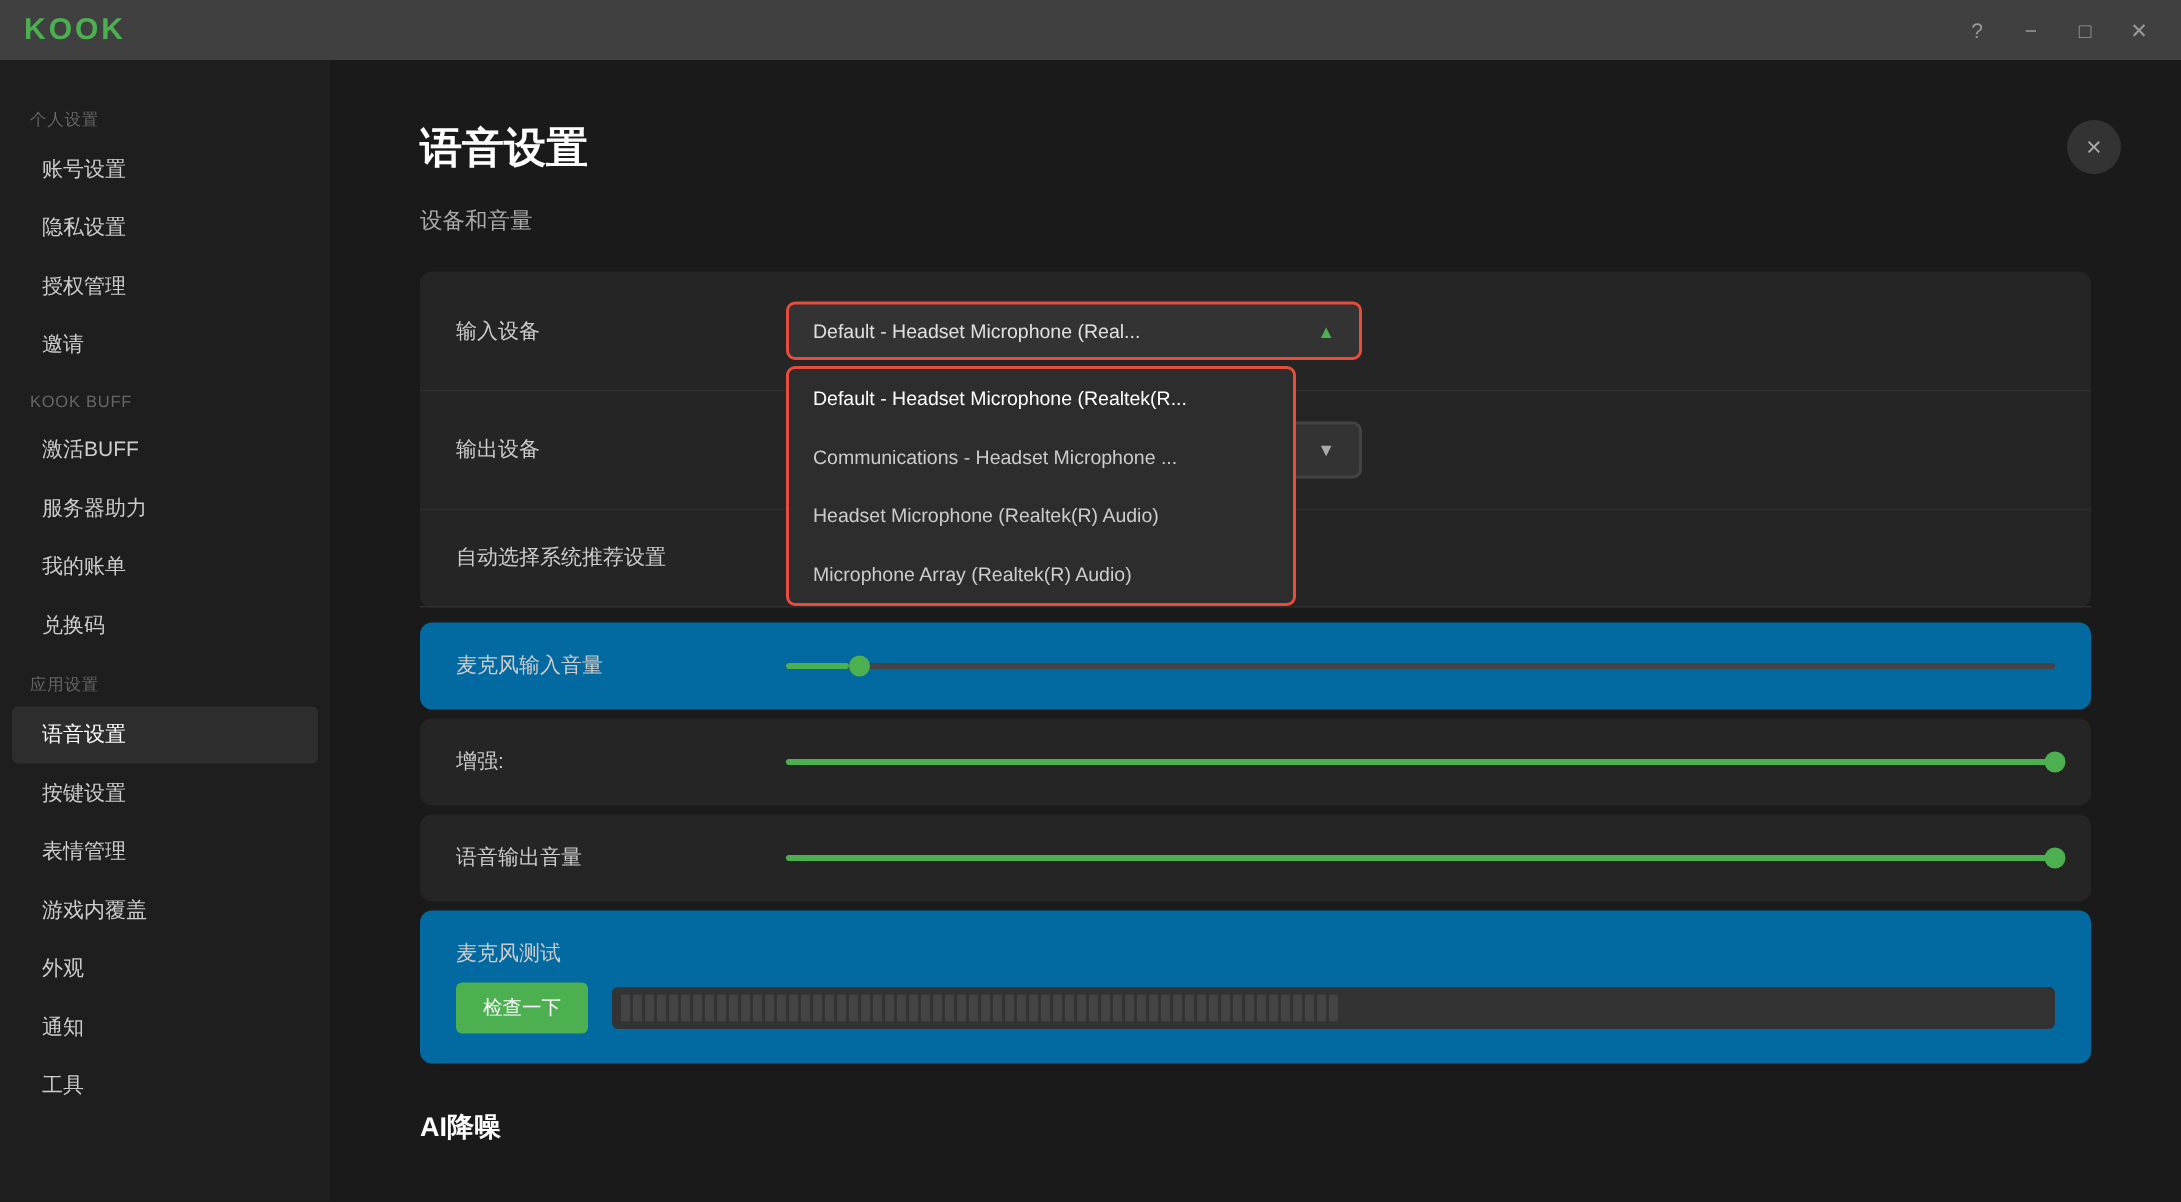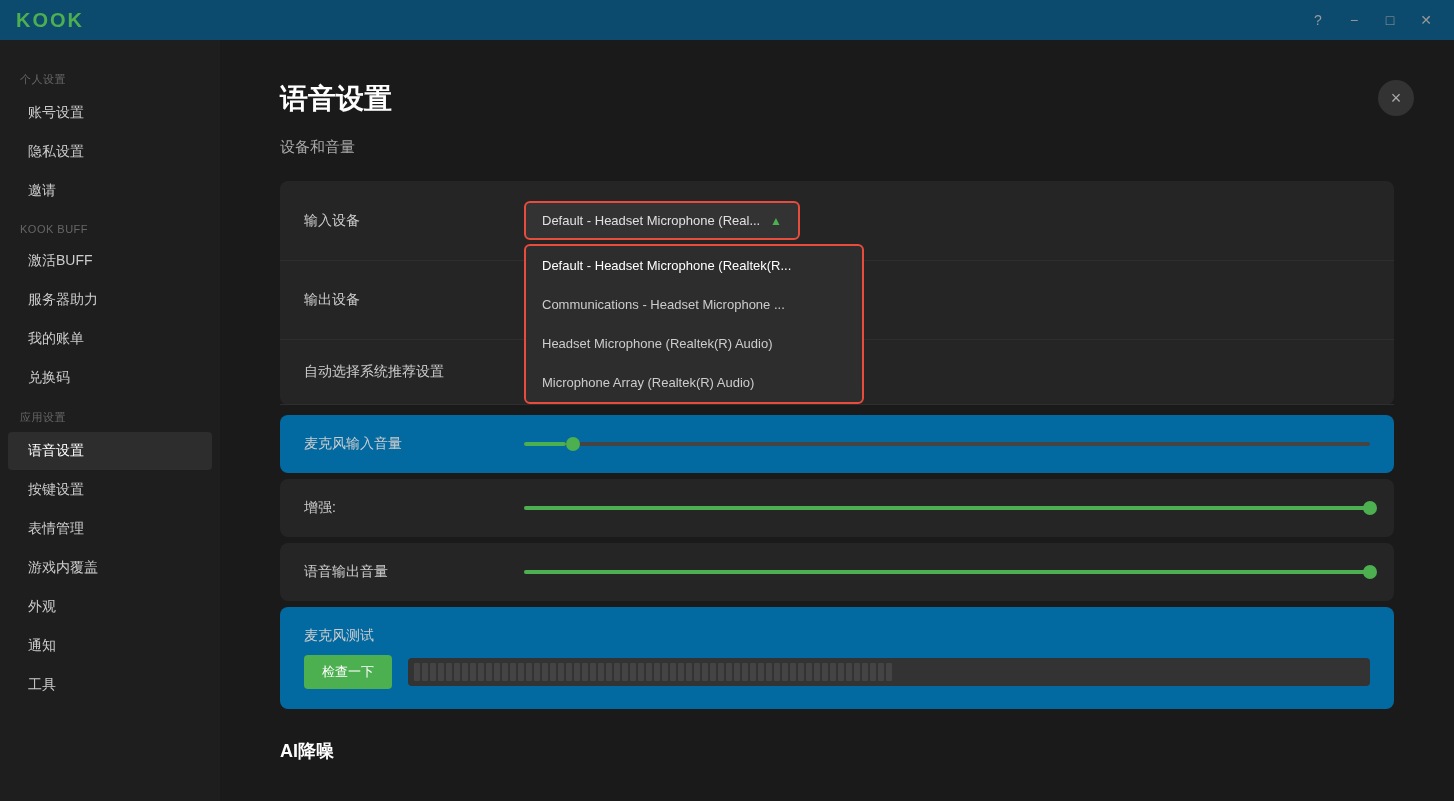--- a/index.html
+++ b/index.html
@@ -11,21 +11,21 @@
       color: #e0e0e0;
       overflow: hidden;
       display: flex;
       flex-direction: column;
     }
 
     
     .titlebar {
       width: 100%;
       height: 40px;
-      background: #0c4a6e;
+      background: #404040;
       display: flex;
       align-items: center;
       justify-content: space-between;
       padding: 11px 16px;
       flex-shrink: 0;
     }
     .titlebar-logo {
       font-size: 20px;
       font-weight: bold;
       color: #4CAF50;
@@ -148,21 +148,21 @@
     .setting-control {
       flex: 1;
       position: relative;
     }
 
     
     .dropdown-wrapper {
       position: relative;
     }
     .dropdown-btn {
-      width: 276px;
+      width: 384px;
       background: #333;
       border: 2px solid #e74c3c;
       border-radius: 6px;
       padding: 10px 16px;
       display: flex;
       align-items: center;
       justify-content: space-between;
       cursor: pointer;
       color: #e0e0e0;
       font-size: 13px;
@@ -310,20 +310,21 @@
   </div>
 </div>
 
 <div class="app-body">
 
   <div class="sidebar">
 
     <div class="sidebar-section-label">个人设置</div>
     <div class="sidebar-item">账号设置</div>
     <div class="sidebar-item">隐私设置</div>
+    <div class="sidebar-item">授权管理</div>
     <div class="sidebar-item">邀请</div>
 
     <div class="sidebar-section-label">KOOK BUFF</div>
     <div class="sidebar-item">激活BUFF</div>
     <div class="sidebar-item">服务器助力</div>
     <div class="sidebar-item">我的账单</div>
     <div class="sidebar-item">兑换码</div>
 
     <div class="sidebar-section-label">应用设置</div>
     <div class="sidebar-item active">语音设置</div>

